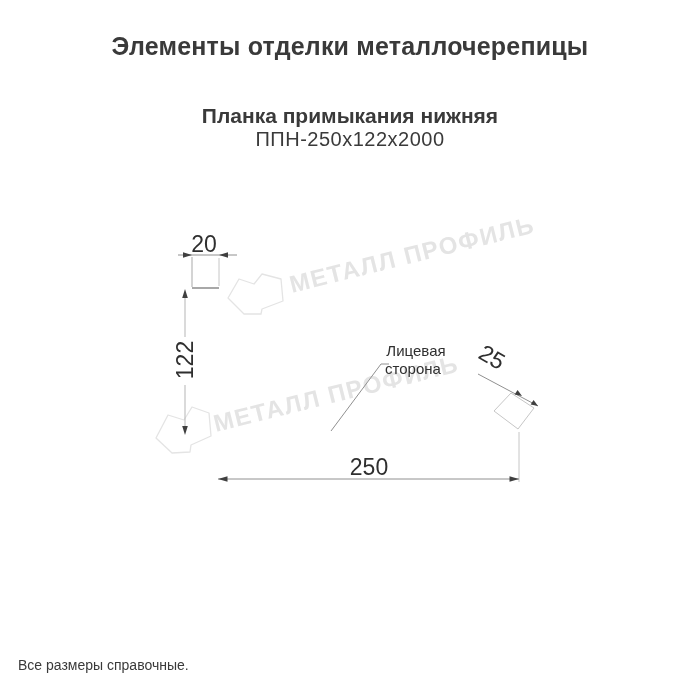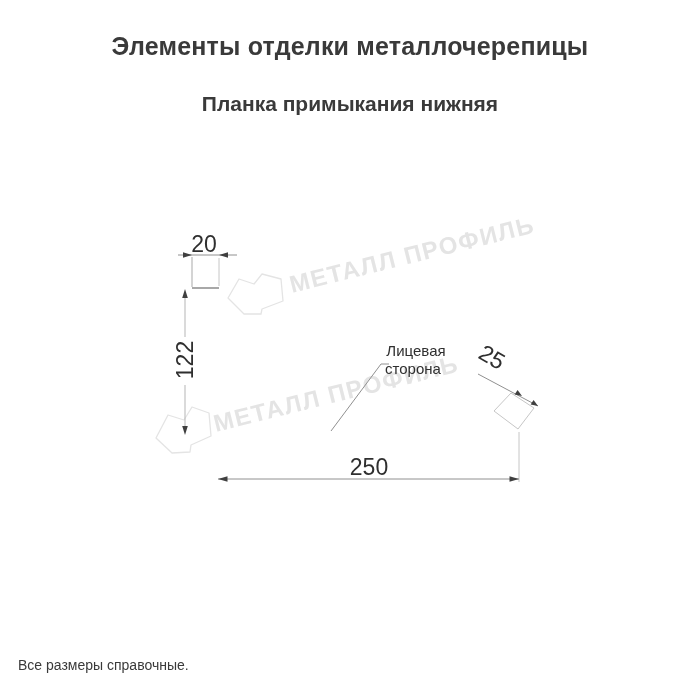--- a/index.html
+++ b/index.html
@@ -11,21 +11,21 @@
     --wm:#e4e4e4;
     --bg:#ffffff;
   }
   html,body{margin:0;padding:0;background:var(--bg);}
   .page{
     position:relative;width:700px;height:700px;background:var(--bg);
     overflow:hidden;font-family:"Liberation Sans",sans-serif;color:var(--ink);margin-top:8px;
   }
   .hdr{position:absolute;left:0;width:700px;text-align:center;white-space:nowrap;}
   .title{top:24px;font-size:25px;font-weight:700;letter-spacing:.2px;}
-  .subtitle{top:84px;font-size:21px;font-weight:700;}
+  .subtitle{top:96px;font-size:21px;font-weight:700;}
   .model{top:120px;font-size:20px;font-weight:400;letter-spacing:.5px;}
   .drawing{position:absolute;left:0;top:0;}
   .note{position:absolute;left:18px;font-size:14px;color:var(--ink);white-space:nowrap;}
   .n1{top:649px;text-align:center;}
   .n2{top:668px;}
   
   .wm-outline{fill:#ffffff;stroke:var(--wm);stroke-width:1.3;stroke-linejoin:round;}
   .wm-text{fill:var(--wm);font-size:24px;font-weight:700;letter-spacing:1.5px;font-family:"Liberation Sans",sans-serif;}
   .dimline{stroke:var(--dim);stroke-width:1;fill:none;}
   .profline{stroke:#6e6e6e;stroke-width:1.2;fill:none;}
@@ -36,20 +36,21 @@
   .dimtext{fill:#2f2f2f;font-size:23px;font-family:"Liberation Sans",sans-serif;}
   .lbltext{fill:#2f2f2f;font-size:15px;font-family:"Liberation Sans",sans-serif;}
 </style>
 </head>
 <body>
 
 <div class="page">
 
   <div class="hdr title">Элементы отделки металлочерепицы</div>
   <div class="hdr subtitle">Планка примыкания нижняя</div>
+  <div class="hdr model">ППН-250х122х2000</div>
 
   <svg class="drawing" width="700" height="700" viewBox="0 0 700 700" xmlns="http://www.w3.org/2000/svg">
 
     <g>
       <path class="wm-outline" d="M228,290 L239,271 L254,276 L262,266 L281,271 L283,293 L262,301 L261,306 L244,306 Z"></path>
       <text class="wm-text" transform="translate(292 285) rotate(-14)">МЕТАЛЛ ПРОФИЛЬ</text>
     </g>
     <g>
       <path class="wm-outline" d="M156,430 L168,407 L184,412 L192,399 L209,405 L211,428 L191,437 L190,444 L172,445 Z"></path>
       <text class="wm-text" transform="translate(216 424) rotate(-14)">МЕТАЛЛ ПРОФИЛЬ</text>

